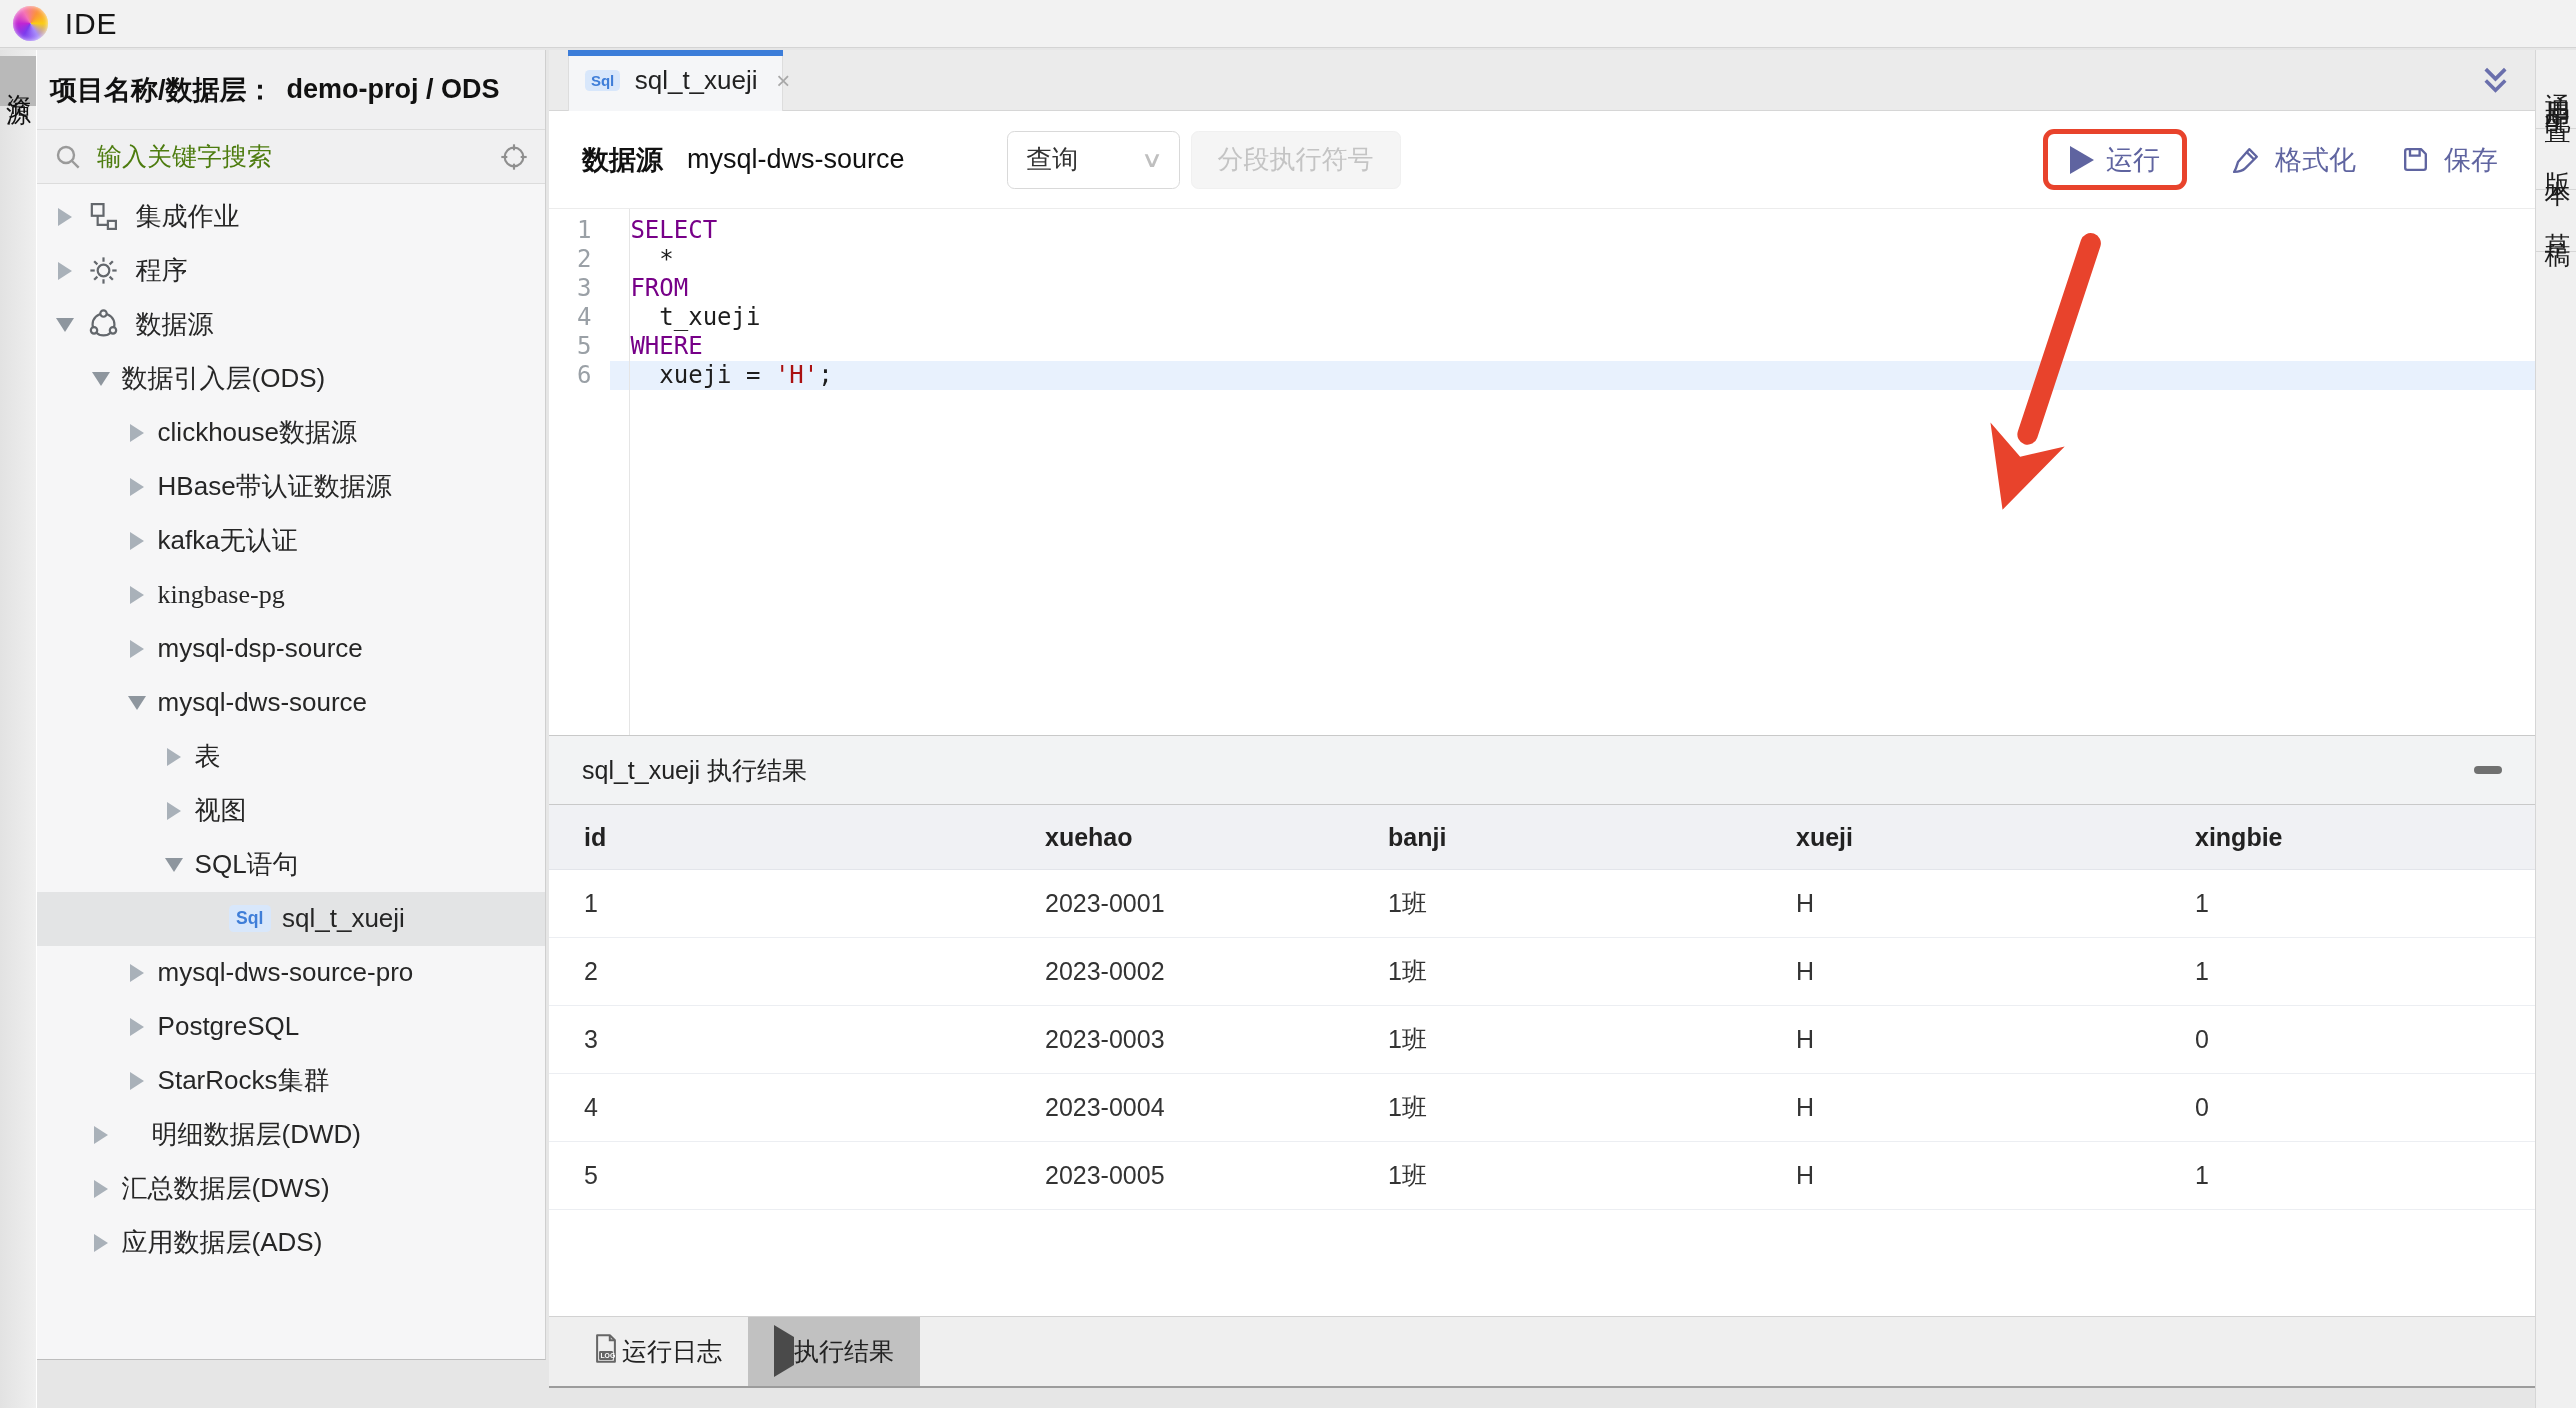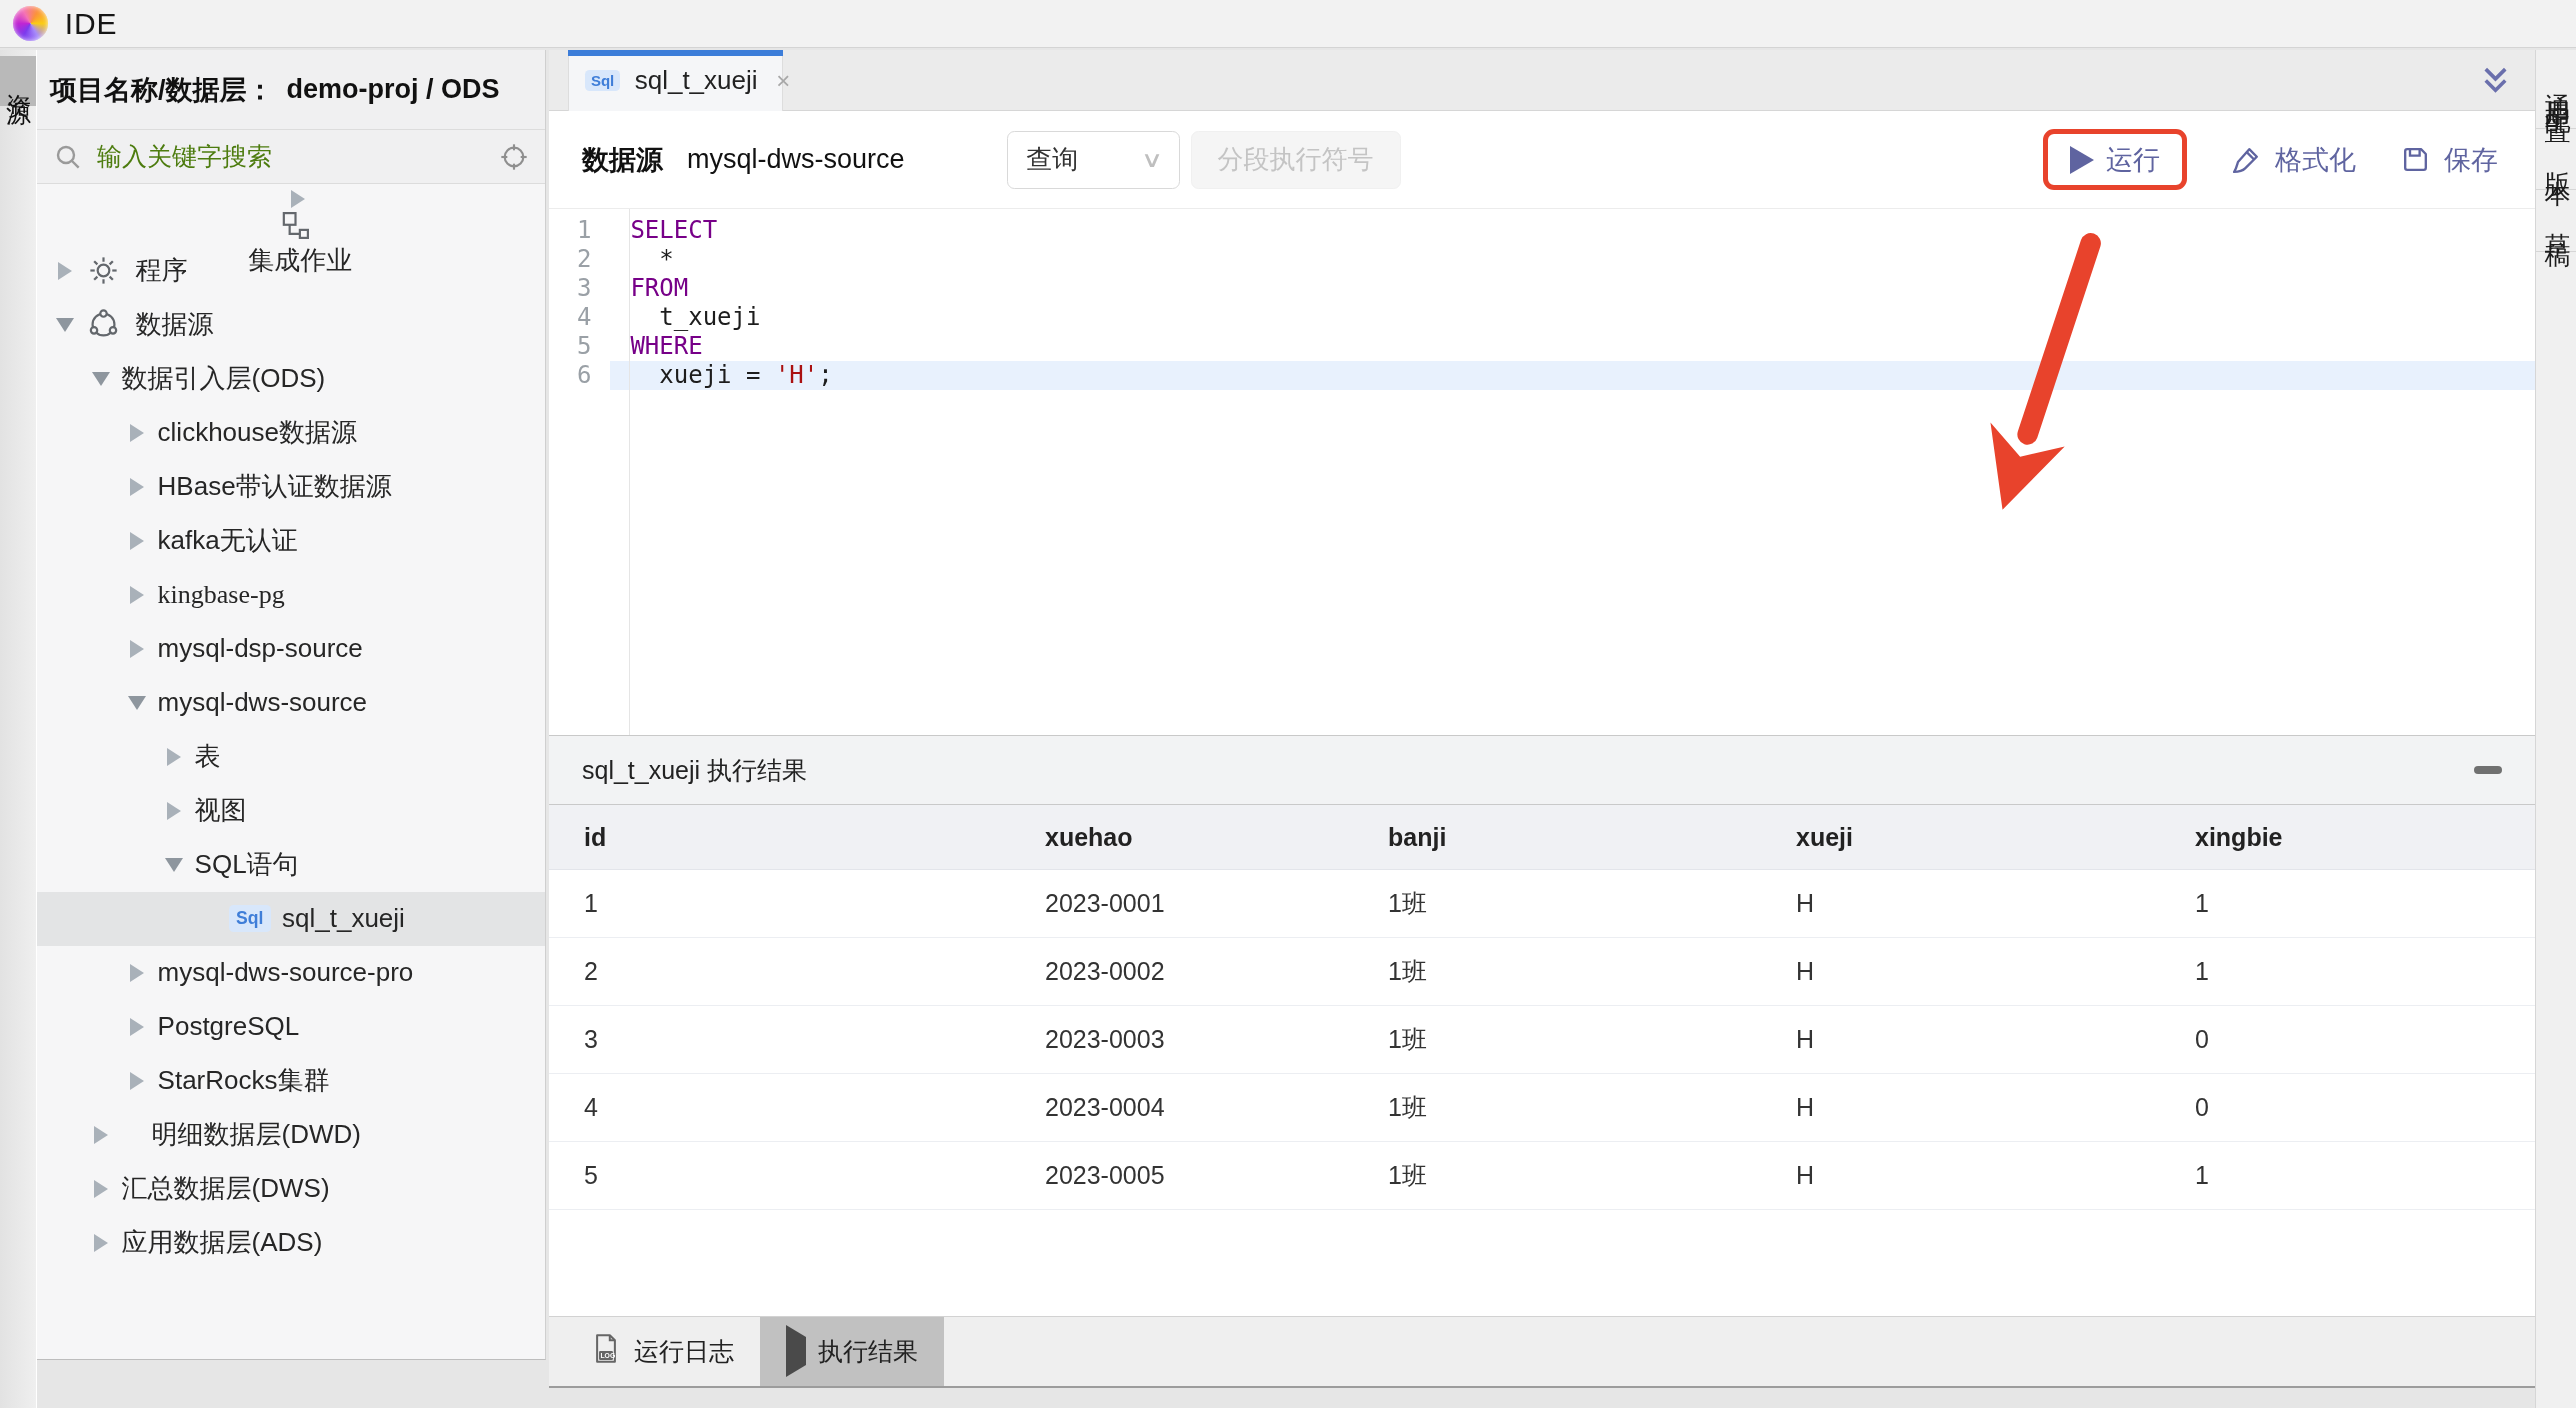--- a/index.html
+++ b/index.html
@@ -89,21 +89,21 @@
   .results-title{font-size:25px;color:#222;}
   .min-dash{margin-left:auto;width:28px;height:8.4px;border-radius:4.6px;background:#707070;}
 
   .tgrid{display:grid;grid-template-columns:461px 343px 408px 399px 1fr;align-items:center;padding-left:35px;}
   .thead{height:65px;background:#f0f1f4;border-bottom:0.9px solid #e3e5ea;font-size:25px;font-weight:600;color:#222;flex:none;}
   .trow{height:68px;background:#fff;border-bottom:1.9px solid #eceef2;font-size:25px;color:#333;flex:none;}
   .tfiller{flex:1;background:#fff;}
 
   .bottom-strip{height:72px;background:#efefef;border-top:0.9px solid #d2d2d2;border-bottom:2.8px solid #9c9c9c;
     display:flex;align-items:stretch;padding-left:15px;flex:none;}
-  .btab{display:flex;align-items:center;gap:12px;padding:0 26px;font-size:25px;color:#222;}
+  .btab{display:flex;align-items:center;gap:0;padding:0 26px;font-size:25px;color:#222;}
   .btab.active{background:#c1c1c1;}
   .bplay{width:0;height:0;border-left:20.4px solid #4a4a4a;border-top:12px solid transparent;border-bottom:12px solid transparent;}
 
   
   .right-rail{position:absolute;left:2535px;top:50px;width:41px;height:1359px;background:#f0f0f0;
     border-left:0.9px solid #d6d6d6;}
   .rr-item{writing-mode:vertical-rl;text-orientation:upright;font-size:26px;color:#1c1c1c;
     letter-spacing:8.4px;padding:22px 0;width:100%;display:flex;justify-content:center;
     border-bottom:0.9px solid #d6d6d6;}
 
@@ -135,21 +135,21 @@
     <span class="ph">输入关键字搜索</span>
     <svg width="32" height="32" viewBox="0 0 24 24">
       <circle cx="12" cy="12" r="7" fill="none" stroke="#8f8f8f" stroke-width="1.6"></circle>
       <line x1="12" y1="2.5" x2="12" y2="7" stroke="#8f8f8f" stroke-width="1.6"></line>
       <line x1="12" y1="17" x2="12" y2="21.5" stroke="#8f8f8f" stroke-width="1.6"></line>
       <line x1="2.5" y1="12" x2="7" y2="12" stroke="#8f8f8f" stroke-width="1.6"></line>
       <line x1="17" y1="12" x2="21.5" y2="12" stroke="#8f8f8f" stroke-width="1.6"></line>
     </svg>
   </div>
   <div class="tree" id="tree">
-      <div class="tree-row" style="padding-left: 13px; flex-direction: column;">
+      <div class="tree-row" style="padding-left: 13px;">
     <span class="tw">
           <span class="tri collapsed"></span>
         </span>
     <span class="ticon">
           <svg width="35" height="35" viewBox="0 0 24 24">
             <rect x="4" y="3.5" width="8" height="8" fill="none" stroke="#63676c" stroke-width="1.5"></rect>
             <rect x="15" y="15" width="5.5" height="5.5" fill="none" stroke="#63676c" stroke-width="1.5"></rect>
             <path d="M8 11.5 v6.3 h7" fill="none" stroke="#63676c" stroke-width="1.5"></path>
           </svg>
         </span>

